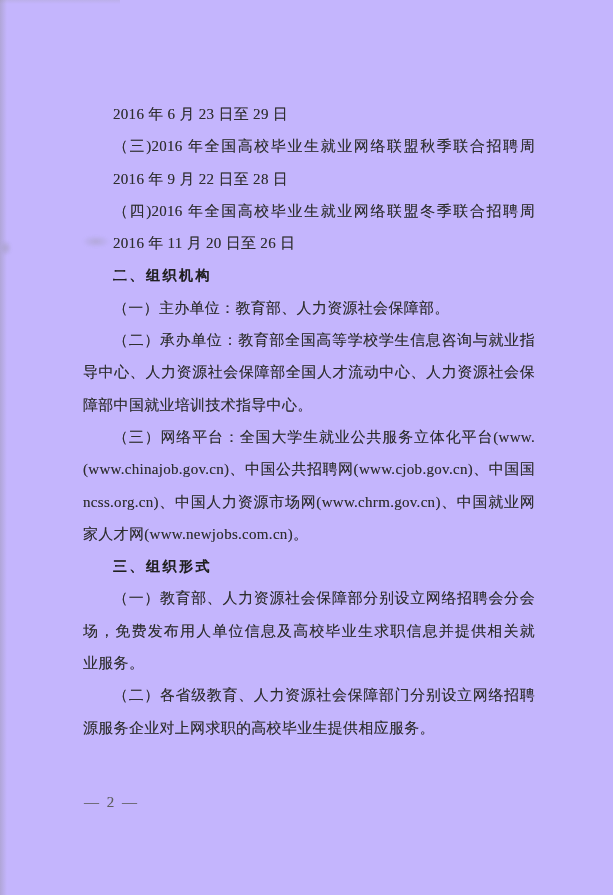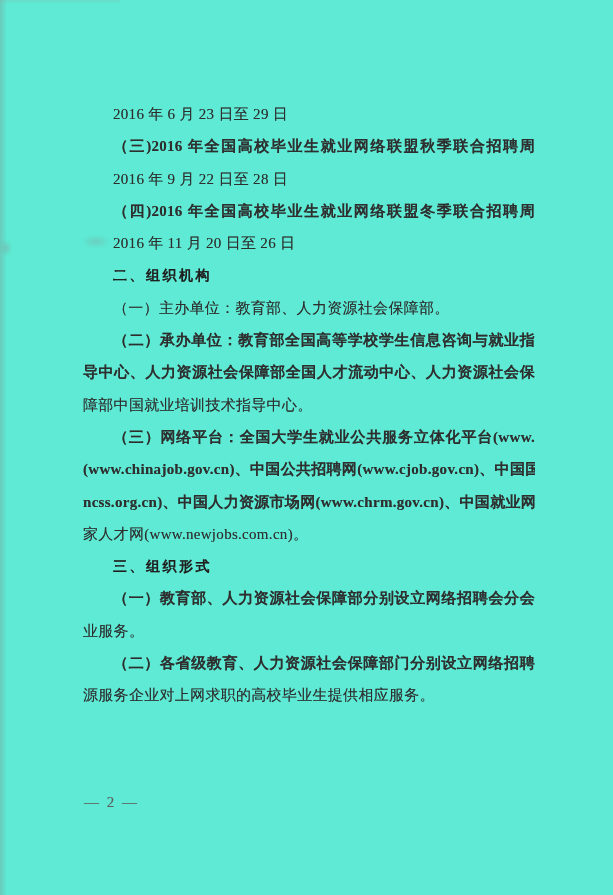--- a/index.html
+++ b/index.html
@@ -5,21 +5,21 @@
   html, body {
     margin: 0;
     padding: 0;
     background: #ffffff;
     font-family: "Liberation Serif", serif;
   }
   .page {
     position: relative;
     width: 613px;
     height: 895px;
-    background: #5eead4;
+    background: #c4b5fd;
     overflow: hidden;
   }
   
   .scan-edge-left {
     position: absolute;
     left: 0; top: 0;
     width: 7px; height: 100%;
     background: linear-gradient(to right, rgba(130,130,130,0.30), rgba(255,255,255,0));
     pointer-events: none;
   }
@@ -60,21 +60,20 @@
   .line {
     height: 32.3px;
     line-height: 32.3px;
     white-space: nowrap;
     overflow: hidden;
   }
   .indent { padding-left: 30px; }
   .justify {
     text-align: justify;
     text-align-last: justify;
-    font-weight: bold;
   }
   .heading {
     font-family: "Liberation Sans", sans-serif;
     font-weight: bold;
     font-size: 14px;
     letter-spacing: 2.5px;
     color: #1f1f1f;
   }
   .page-number {
     position: absolute;
@@ -105,19 +104,20 @@
     <div class="line indent">（一）主办单位：教育部、人力资源社会保障部。</div>
     <div class="line indent justify">（二）承办单位：教育部全国高等学校学生信息咨询与就业指</div>
     <div class="line justify">导中心、人力资源社会保障部全国人才流动中心、人力资源社会保</div>
     <div class="line">障部中国就业培训技术指导中心。</div>
     <div class="line indent justify">（三）网络平台：全国大学生就业公共服务立体化平台(www.</div>
     <div class="line justify">(www.chinajob.gov.cn)、中国公共招聘网(www.cjob.gov.cn)、中国国</div>
     <div class="line justify">ncss.org.cn)、中国人力资源市场网(www.chrm.gov.cn)、中国就业网</div>
     <div class="line">家人才网(www.newjobs.com.cn)。</div>
     <div class="line indent heading">三、组织形式</div>
     <div class="line indent justify">（一）教育部、人力资源社会保障部分别设立网络招聘会分会</div>
+    <div class="line justify">场，免费发布用人单位信息及高校毕业生求职信息并提供相关就</div>
     <div class="line">业服务。</div>
     <div class="line indent justify">（二）各省级教育、人力资源社会保障部门分别设立网络招聘</div>
     <div class="line">源服务企业对上网求职的高校毕业生提供相应服务。</div>
   </div>
 
   <div class="page-number">— 2 —</div>
 </div>
 
 </body></html>

